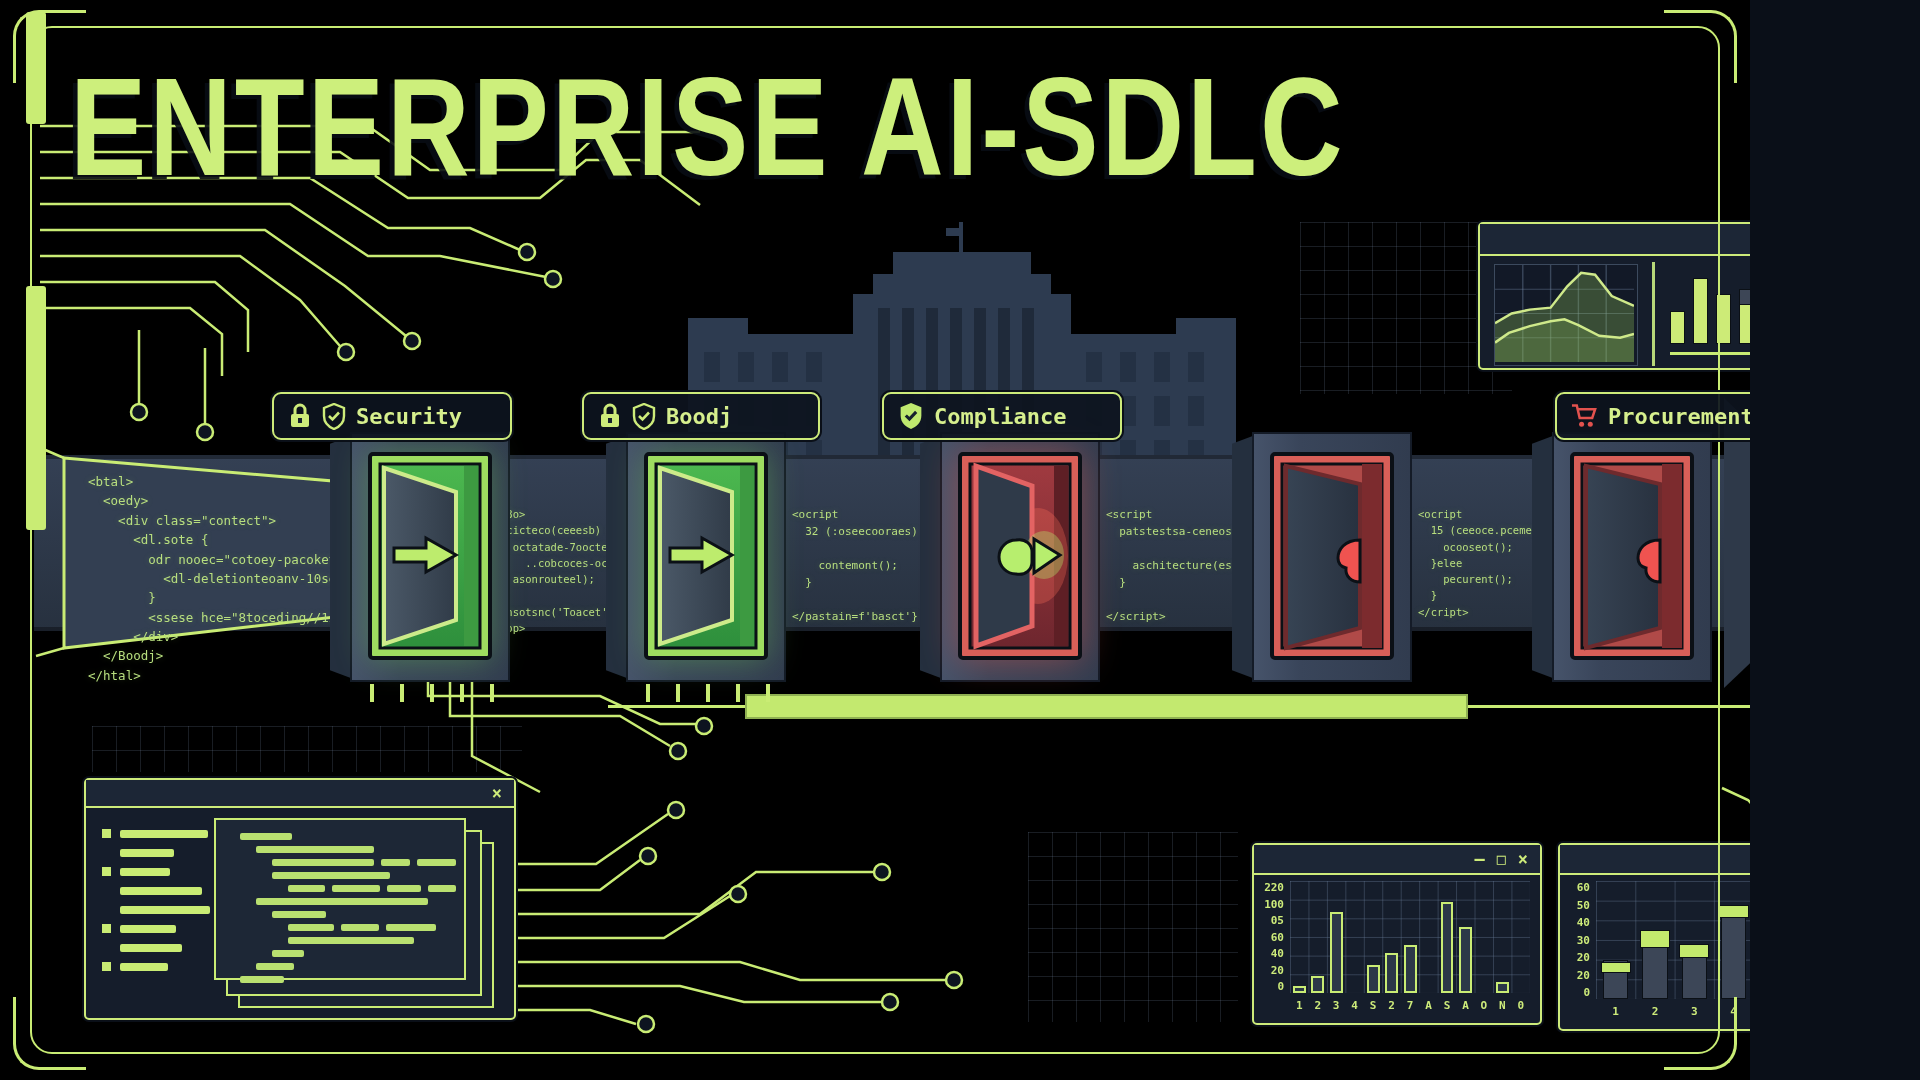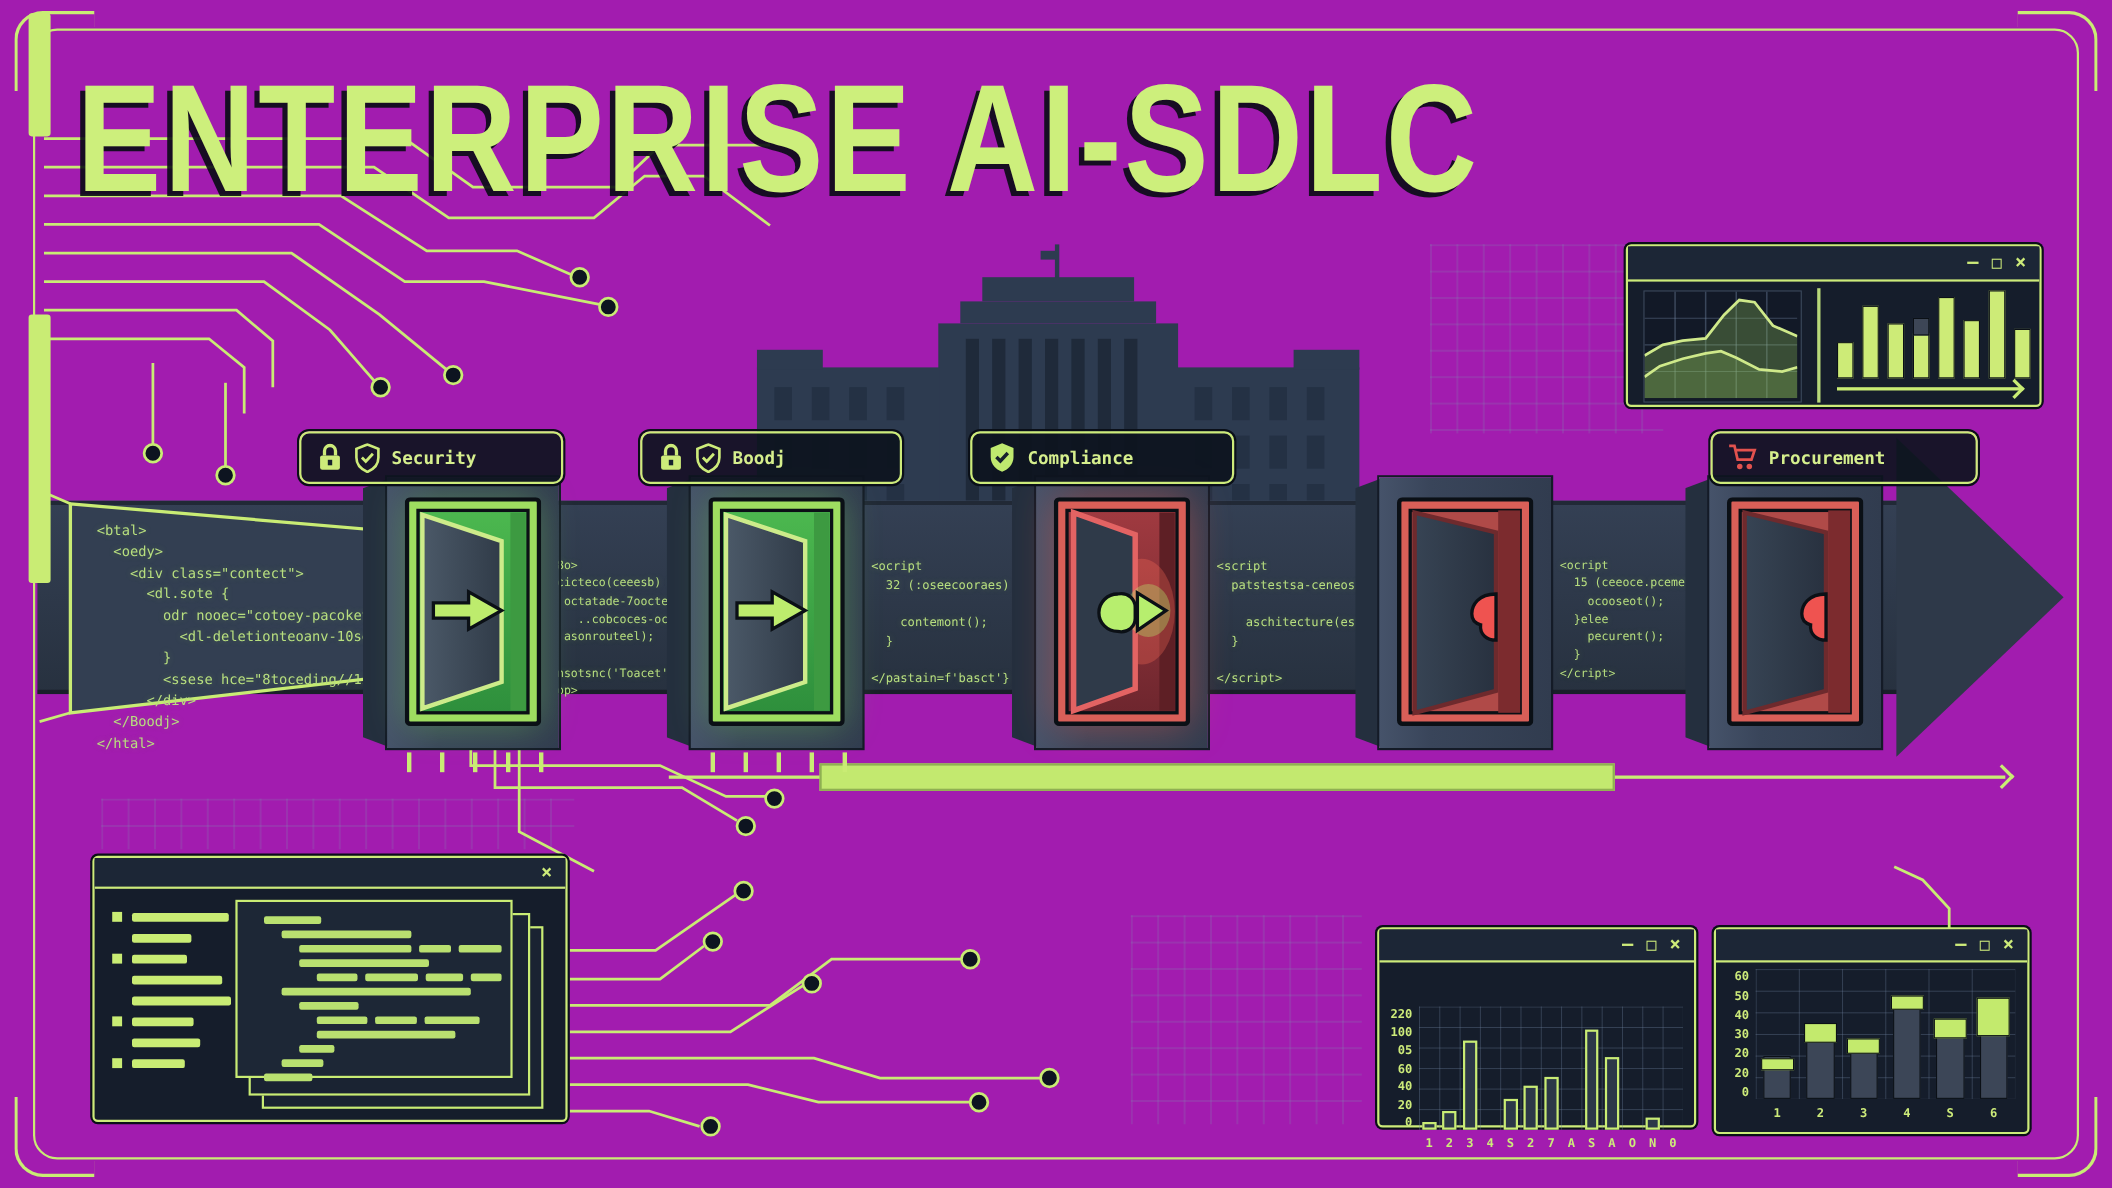--- a/index.html
+++ b/index.html
@@ -1,17 +1,17 @@
 <!DOCTYPE html>
 <html><head>
 <meta charset="utf-8">
 <style>
   html,body{margin:0;padding:0;background:#0a0f18;}
-  #stage{position:relative;width:1920px;height:1080px;overflow:hidden;
-         background:#a21caf;font-family:"DejaVu Sans Mono",monospace;}
+  #stage{position:relative;width:1750px;height:1080px;overflow:hidden;
+         background:#000000;font-family:"DejaVu Sans Mono",monospace;}
   .abs{position:absolute;}
 
   
   #frame{position:absolute;left:30px;top:26px;right:30px;bottom:26px;
          border:2.5px solid #c9ec74;border-radius:22px;z-index:5;pointer-events:none;}
   .corner{position:absolute;width:70px;height:70px;z-index:5;}
   .corner.tl{left:13px;top:10px;border-left:3px solid #c9ec74;border-top:3px solid #c9ec74;border-top-left-radius:26px;}
   .corner.tr{right:13px;top:10px;border-right:3px solid #c9ec74;border-top:3px solid #c9ec74;border-top-right-radius:26px;}
   .corner.bl{left:13px;bottom:10px;border-left:3px solid #c9ec74;border-bottom:3px solid #c9ec74;border-bottom-left-radius:26px;}
   .corner.br{right:13px;bottom:10px;border-right:3px solid #c9ec74;border-bottom:3px solid #c9ec74;border-bottom-right-radius:26px;}
@@ -53,21 +53,21 @@
              clip-path:polygon(0 4%,100% 0,100% 100%,0 96%);}
   .gate svg.door{position:absolute;left:32px;top:18px;width:124px;height:208px;}
   .door-glow-green{filter:drop-shadow(0 0 16px rgba(120,220,80,.35));}
   .door-glow-red{filter:drop-shadow(0 0 18px rgba(255,90,70,.40));}
   .gate-ticks{position:absolute;left:34px;top:250px;display:flex;gap:26px;}
   .gate-ticks i{width:4px;height:18px;background:#c9ec74;display:block;}
 
   .gate-label{position:absolute;top:392px;height:48px;z-index:5;display:flex;align-items:center;gap:10px;
         padding:0 14px;box-sizing:border-box;background:rgba(13,19,30,.92);
         border:2.5px solid #cdeb7a;border-radius:9px;box-shadow:0 0 0 2px #0a0f18;}
-  .gate-label span.lbl{color:#d6ef8d;font-weight:bold;font-size:16px;white-space:nowrap;}
+  .gate-label span.lbl{color:#d6ef8d;font-weight:bold;font-size:22px;white-space:nowrap;}
   .gate-label svg{flex:none;}
 
   
   #prog-line{position:absolute;left:608px;top:705px;width:1215px;height:3px;background:#c9ec74;z-index:2;}
   #prog-head{position:absolute;left:1812px;top:698px;width:13px;height:13px;z-index:2;
         border-top:3px solid #c9ec74;border-right:3px solid #c9ec74;transform:rotate(45deg);}
   #prog-bar{position:absolute;left:745px;top:694px;width:723px;height:25px;background:#c3e96f;z-index:2;
         border:2px solid #8fb052;box-sizing:border-box;}
   #timeline{position:absolute;left:749px;top:753px;width:973px;height:46px;z-index:3;
         border:2.5px solid #cdeb7a;border-radius:3px;background:rgba(10,16,26,.6);
@@ -617,21 +617,21 @@
       </div>
     </div>
   </div>
 
   <div class="win" id="win-bm" style="left:1252px;top:843px;width:290px;height:182px;">
     <div class="win-title" style="height:28px;">
       <span class="wc">—</span>
       <span class="wc max">□</span>
       <span class="wc">×</span>
     </div>
-    <div class="win-body" style="height:147px;margin-top:34px;">
+    <div class="win-body" style="height:147px;">
       <div class="ylab" id="bm-ylab" style="left:4px;top:6px;width:26px;height:112px;">
           <span>220</span>
           <span>100</span>
           <span>05</span>
           <span>60</span>
           <span>40</span>
           <span>20</span>
           <span>0</span>
         </div>
       <div class="plot" id="bm-plot" style="left:36px;top:6px;width:240px;height:112px;background-size:18.46px 18.66px;">

